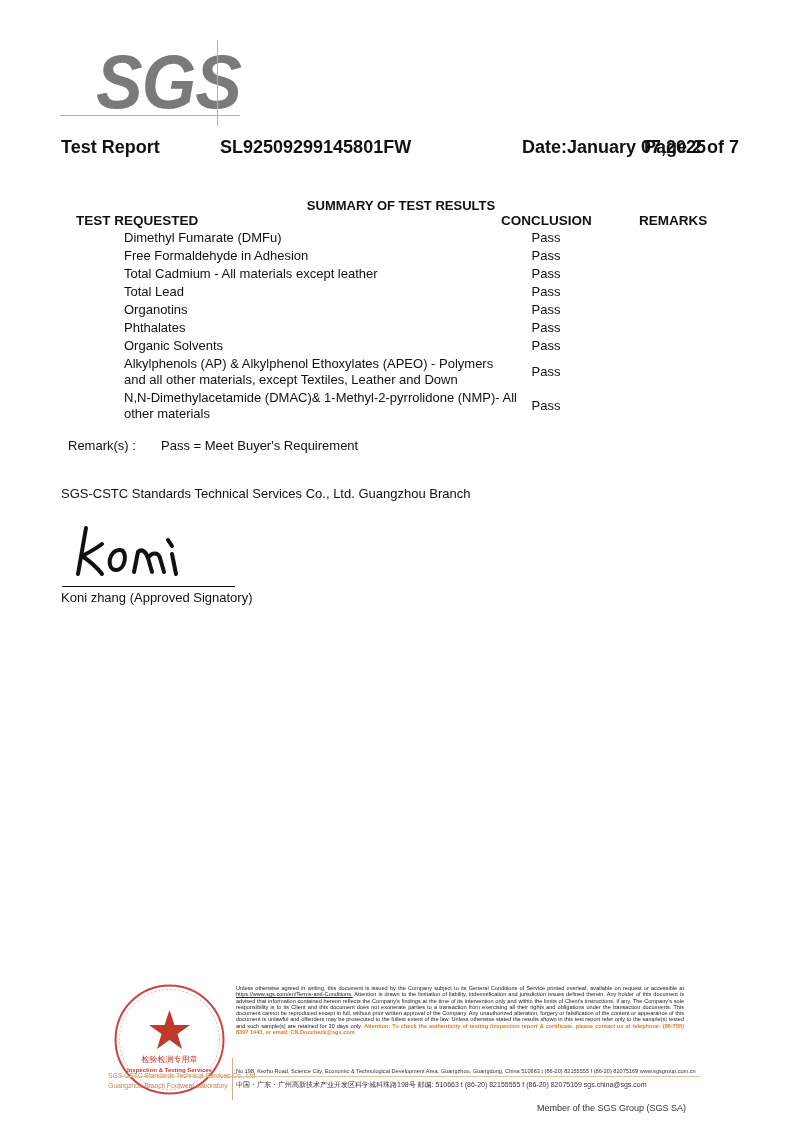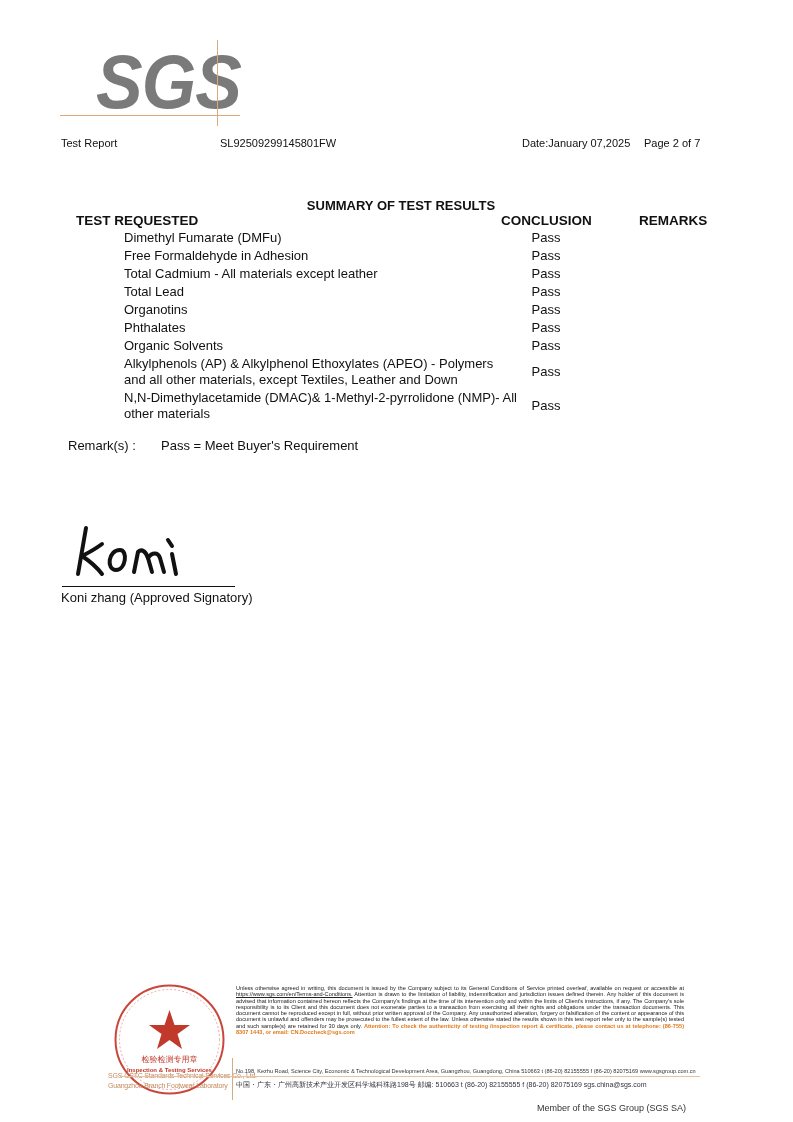--- a/index.html
+++ b/index.html
@@ -7,21 +7,21 @@
          font-family: "Liberation Sans", sans-serif; color: #111; }
 
   .logo { position: absolute; left: 60px; top: 40px; width: 185px; height: 86px; font-style: italic; }
   .logo-text { position: absolute; left: 36px; top: 4px; font-family: "Liberation Sans", sans-serif;
                font-weight: bold; font-size: 76px; letter-spacing: -1px; color: #7a7a7a;
                transform: scaleX(0.92); transform-origin: left top; line-height: 76px; }
   .logo-hline { position: absolute; left: 0; top: 75px; width: 180px; height: 1px; background: #d9a980; }
   .logo-vline { position: absolute; left: 157px; top: 0; width: 1px; height: 86px; background: #d9a980; }
 
   .header-row { position: absolute; top: 137px; left: 61px; width: 660px; height: 18px;
-                font-weight: normal; font-size: 11px; }
+                font-weight: bold; font-size: 18px; }
   .header-row span { position: absolute; top: 0; white-space: nowrap; }
 
   .summary-title { position: absolute; top: 198px; left: 0; width: 802px; text-align: center;
                    font-weight: bold; font-size: 13px; }
   .results { position: absolute; top: 213px; left: 76px; width: 660px; font-size: 13px; }
   .results .col-head { position: absolute; top: 0; font-weight: bold; font-size: 13.5px; white-space: nowrap; }
   .row { position: absolute; left: 0; width: 660px; }
   .row .test { position: absolute; left: 0; top: 0; width: 400px; line-height: 16px; margin-left: 48px; }
   .row .concl { position: absolute; left: 455px; width: 30px; text-align: center; }
 
@@ -105,20 +105,21 @@
     <div class="test" style="width:395px">N,N-Dimethylacetamide (DMAC)&amp; 1-Methyl-2-pyrrolidone (NMP)- All other materials</div>
     <div class="concl" style="top:8px">Pass</div>
   </div>
 </div>
 
 <div class="remark">
   <span class="lbl">Remark(s) :</span><span>Pass = Meet Buyer's Requirement</span>
 </div>
 
 <div class="signed">
+  <div>SGS-CSTC Standards Technical Services Co., Ltd. Guangzhou Branch</div>
 </div>
 
 <svg class="signature" viewBox="0 0 120 60">
   <g fill="none" stroke="#111" stroke-width="4" stroke-linecap="round" stroke-linejoin="round">
     <path d="M18 6 L10 52"></path>
     <path d="M34 22 C26 28 18 32 14 34 C20 38 28 44 34 52"></path>
     <path d="M52 28 C40 28 38 48 48 48 C58 48 60 28 52 28 Z"></path>
     <path d="M66 50 L70 30 C74 26 78 30 80 36 L84 50"></path>
     <path d="M80 36 C84 30 90 30 92 36 L96 50"></path>
     <path d="M104 32 L108 52"></path>

